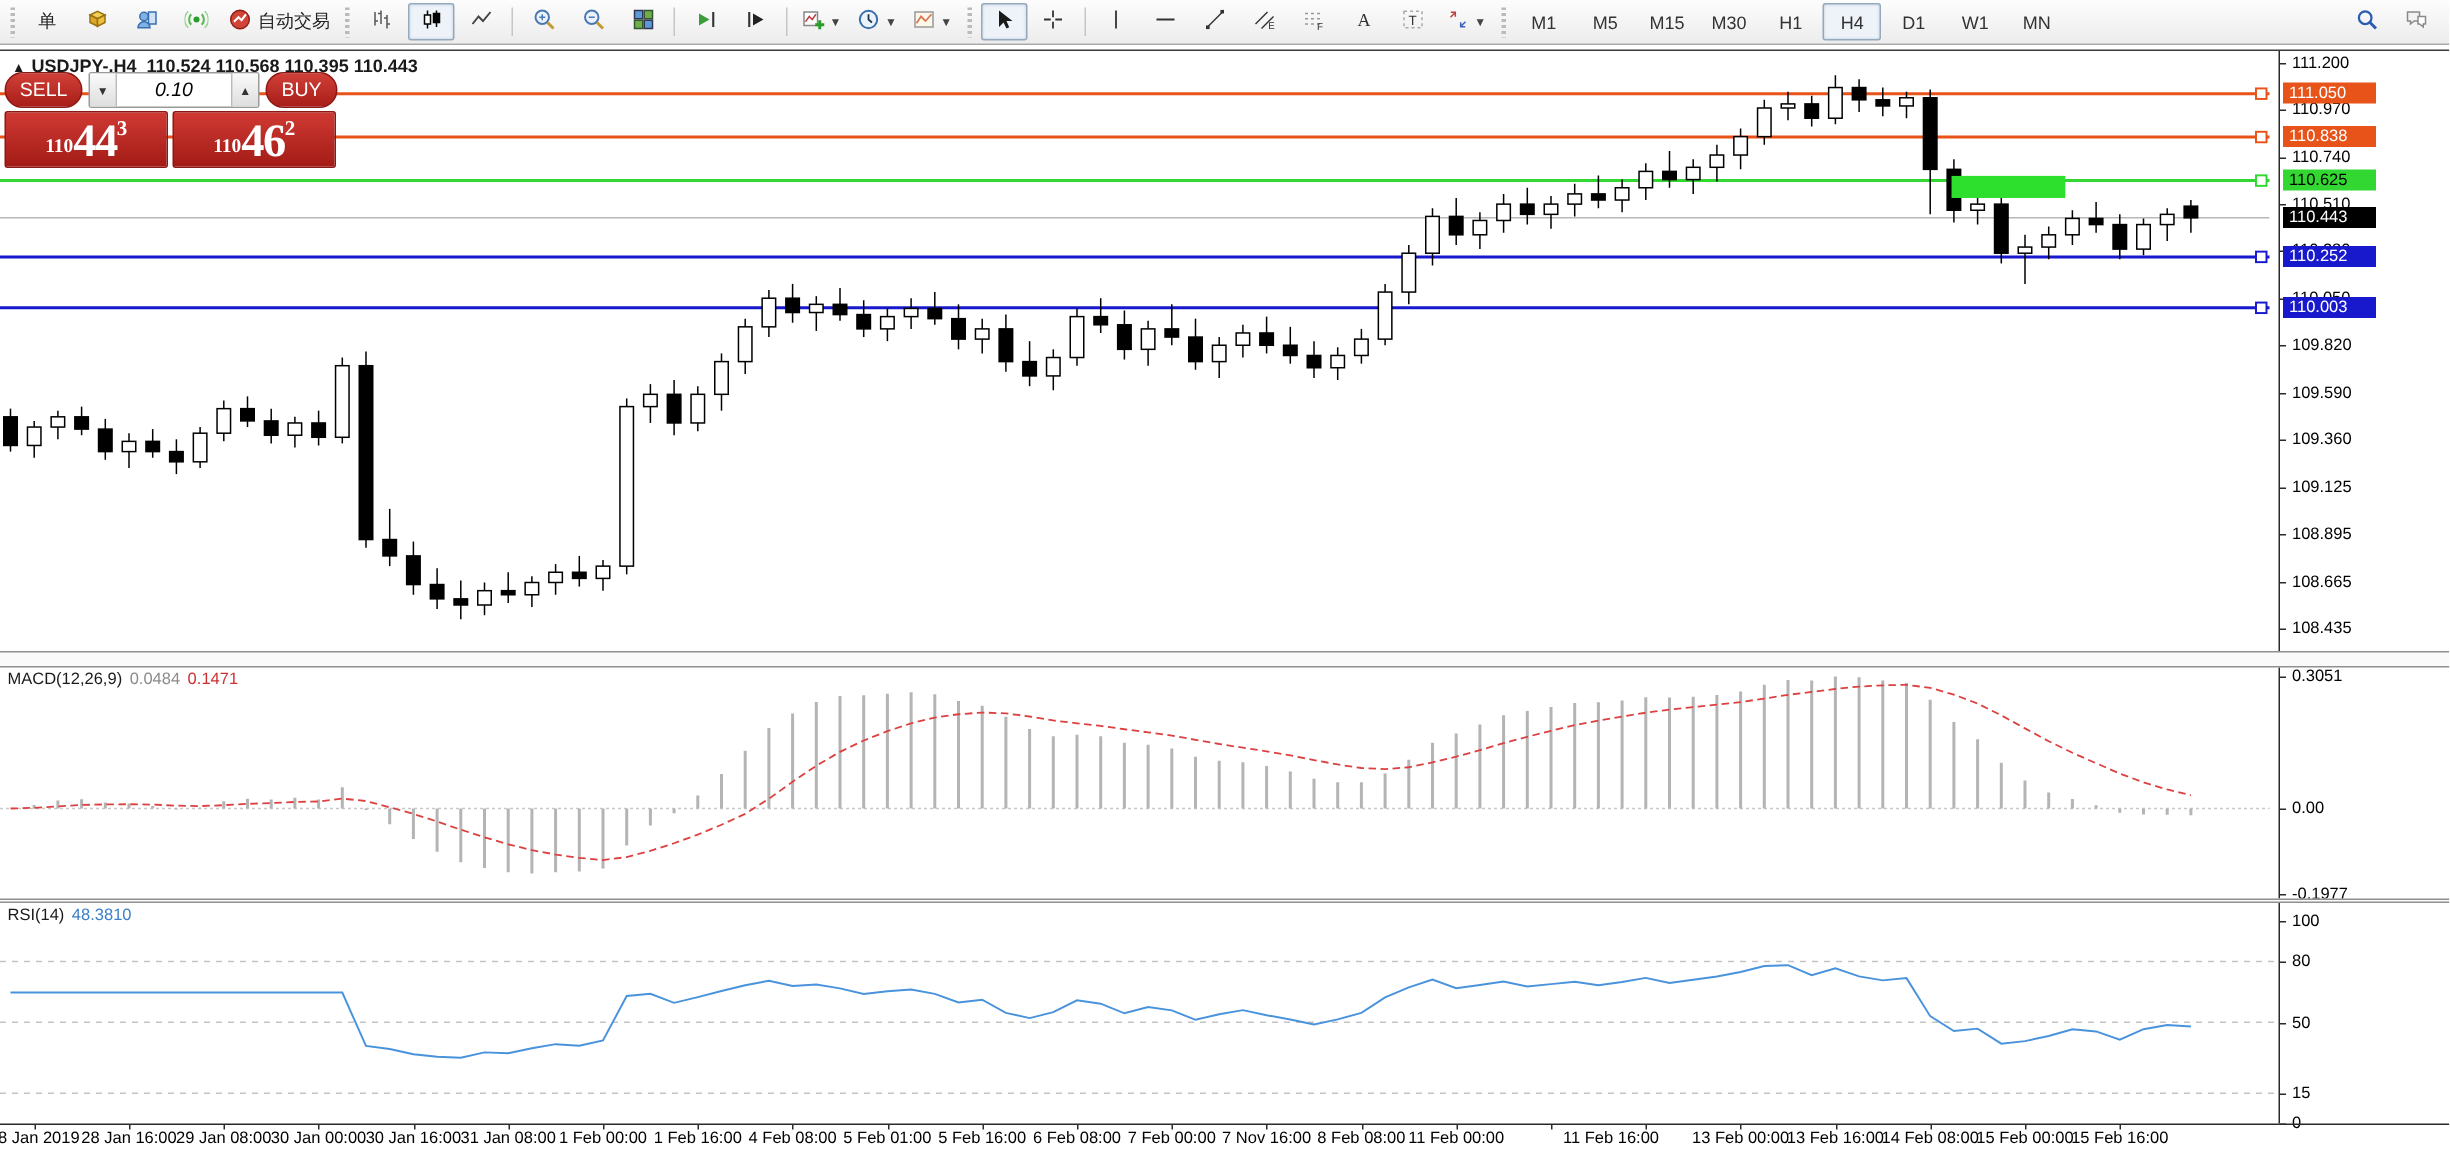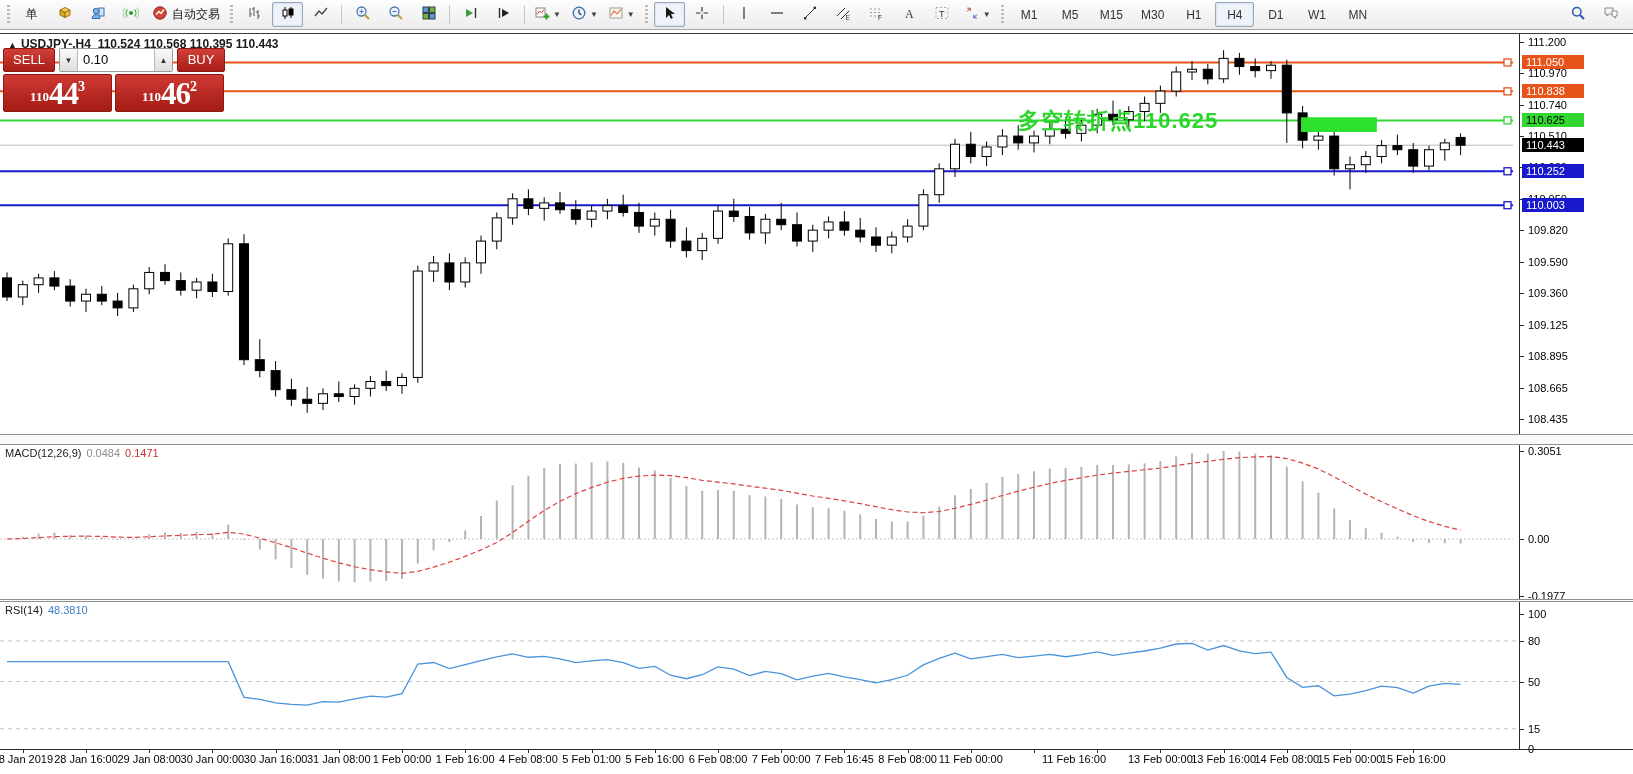--- a/index.html
+++ b/index.html
@@ -46,27 +46,27 @@
   #macd-lab{top:413px;} #rsi-lab{top:570px;}
   .ind-label .v-main{color:#8c8c8c;margin-left:5px;}
   .ind-label .v-sig{color:#cc3030;margin-left:5px;}
   .ind-label .v-rsi{color:#3c80c8;margin-left:5px;}
   .annotation{position:absolute;z-index:2;font-size:22px;font-weight:bold;letter-spacing:1px;
               font-family:"Liberation Sans",sans-serif;white-space:nowrap;}
   
   .trade-panel{position:absolute;left:3px;top:14px;z-index:8;width:224px;}
   .tp-row{display:flex;align-items:stretch;}
   .tp-btn{background:linear-gradient(#d14038,#a81d18);border:1px solid #8d1713;color:#fff;
-          font-size:13px;text-align:center;line-height:22px;height:22px;border-radius:2px;cursor:pointer;}
+          font-size:13px;text-align:center;line-height:22px;height:22px;border-radius:12px;cursor:pointer;}
   .tp-sell{width:50px;} .tp-buy{width:46px;margin-left:4px;}
   .tp-spin{display:flex;height:22px;margin-left:4px;border:1px solid #9a9a9a;border-radius:2px;background:#fff;}
   .spin-btn{width:17px;background:linear-gradient(#fafafa,#dedede);border-right:1px solid #bbb;
             font-size:8px;color:#333;display:flex;align-items:center;justify-content:center;cursor:pointer;}
   .spin-btn.up{border-right:none;border-left:1px solid #bbb;}
-  .tp-vol{width:66px;font-size:13px;color:#000;text-align:left;padding:0 5px;line-height:22px;}
+  .tp-vol{width:66px;font-size:13px;color:#000;text-align:center;padding:0 5px;line-height:22px;font-style:italic;}
   .tp-prices{margin-top:2px;font-family:Liberation Serif, serif;}
   .tp-price{background:linear-gradient(#cf3a33,#a31b16);border:1px solid #8d1713;color:#fff;width:109px;
             height:38px;border-radius:2px;display:flex;align-items:flex-end;justify-content:center;
             padding-bottom:1px;box-sizing:border-box;cursor:pointer;}
   .tp-price + .tp-price{margin-left:3px;}
   .tp-price .pp{font-size:13px;font-weight:bold;line-height:26px;}
   .tp-price .pb{font-size:31px;font-weight:bold;line-height:33px;letter-spacing:-1px;}
   .tp-price .ps{font-size:14px;font-weight:bold;line-height:14px;margin-bottom:16px;}
 </style>
 </head>
@@ -668,21 +668,21 @@
         <div class="time-label" style="left: 528.4px;">4 Feb 08:00</div>
         <div class="time-tick" style="left: 528.4px;"></div>
         <div class="time-label" style="left: 591.6px;">5 Feb 01:00</div>
         <div class="time-tick" style="left: 591.6px;"></div>
         <div class="time-label" style="left: 654.8px;">5 Feb 16:00</div>
         <div class="time-tick" style="left: 654.8px;"></div>
         <div class="time-label" style="left: 718px;">6 Feb 08:00</div>
         <div class="time-tick" style="left: 718px;"></div>
         <div class="time-label" style="left: 781.2px;">7 Feb 00:00</div>
         <div class="time-tick" style="left: 781.2px;"></div>
-        <div class="time-label" style="left: 844.4px;">7 Feb 16:45</div>
+        <div class="time-label" style="left: 844.4px;">7 Nov 16:00</div>
         <div class="time-tick" style="left: 844.4px;"></div>
         <div class="time-label" style="left: 907.6px;">8 Feb 08:00</div>
         <div class="time-tick" style="left: 907.6px;"></div>
         <div class="time-label" style="left: 970.8px;">11 Feb 00:00</div>
         <div class="time-tick" style="left: 970.8px;"></div>
         <div class="time-label" style="left: 1074px;">11 Feb 16:00</div>
         <div class="time-tick" style="left: 1034px;"></div>
         <div class="time-label" style="left: 1097.2px; margin-top: 20px;">12 Feb 08:00</div>
         <div class="time-tick" style="left: 1097.2px;"></div>
         <div class="time-label" style="left: 1160.4px;">13 Feb 00:00</div>
@@ -725,15 +725,14 @@
       </div>
     </div>
 
     <div class="ind-label" id="macd-lab">
       <span>MACD(12,26,9)</span><span class="v-main">0.0484</span><span class="v-sig">0.1471</span>
     </div>
     <div class="ind-label" id="rsi-lab">
       <span>RSI(14)</span><span class="v-rsi">48.3810</span>
     </div>
 
-    <div class="annotation" id="annotation" style="left: 1018px; top: 72.4013px; color: rgb(44, 212, 44);">多空转折点110.625</div>
   </div>
 </div>
 
 </body></html>

